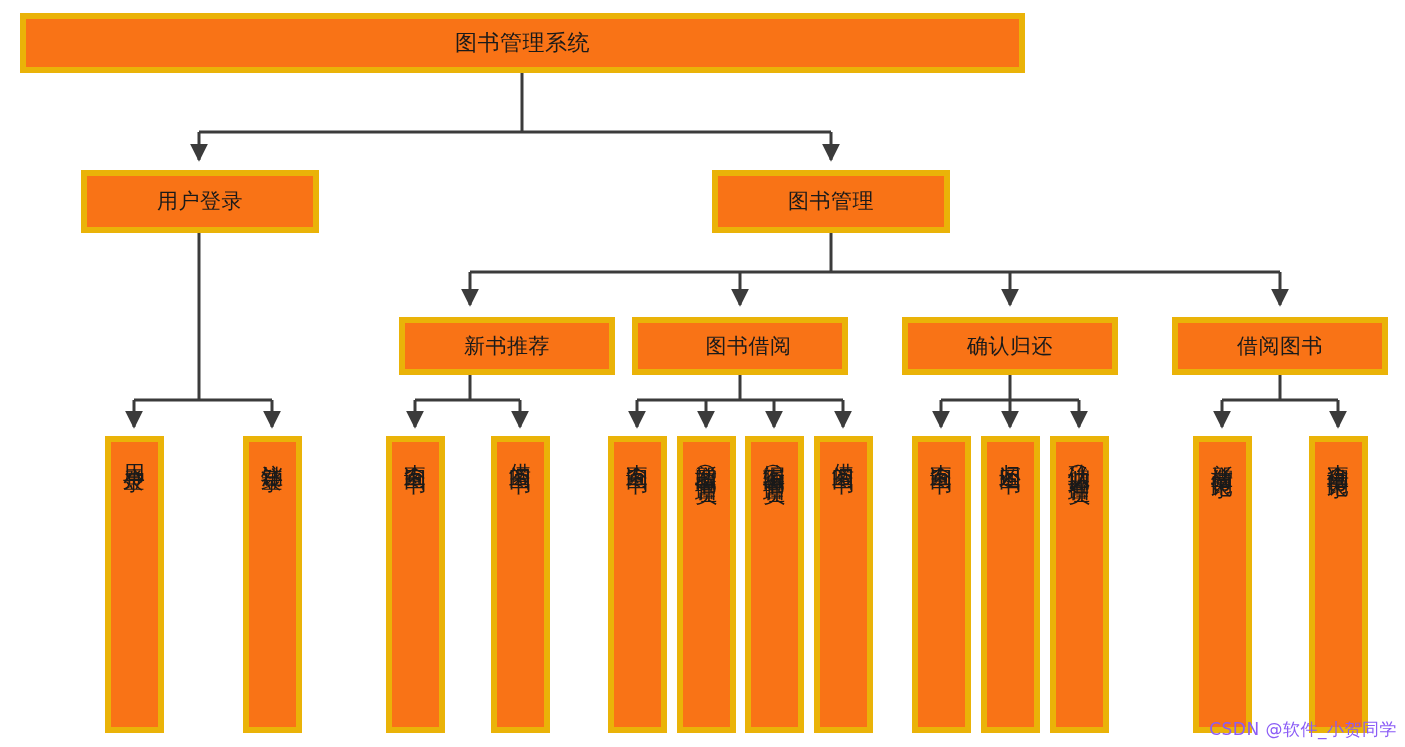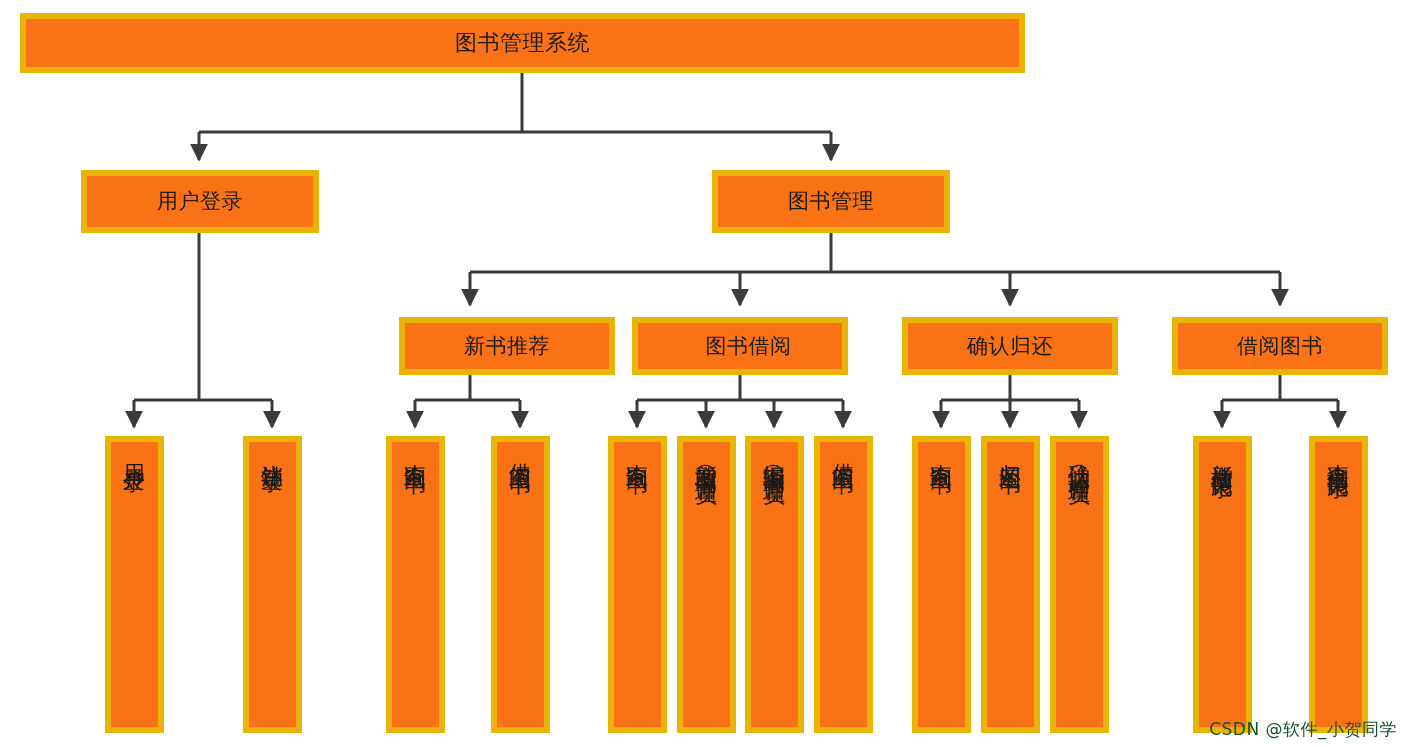--- a/index.html
+++ b/index.html
@@ -60,21 +60,21 @@
     line-height: 1.05;
     letter-spacing: 3px;
     display: block;
     margin: 0 auto;
   }
   .watermark {
     position: absolute;
     right: 8px;
     bottom: 6px;
     font-size: 17px;
-    color: #14532d;
+    color: #8b5cf6;
     letter-spacing: 0.5px;
     font-family: "DejaVu Sans", "Liberation Sans", sans-serif;
     user-select: none;
   }
 </style>
 </head>
 <body>
 
 <div id="diagram-root">
 

